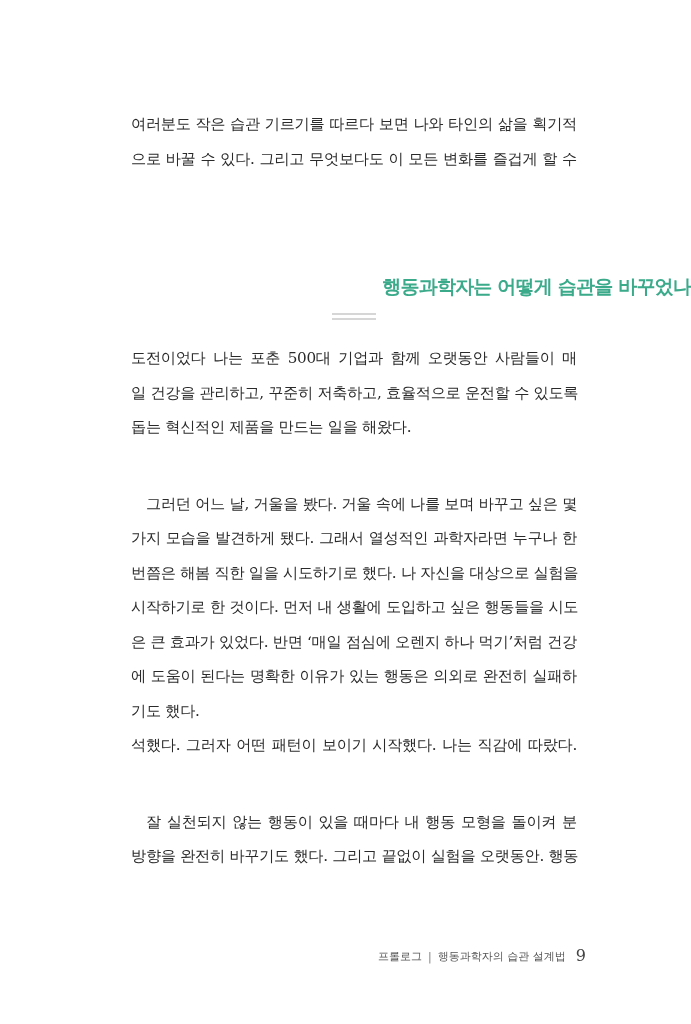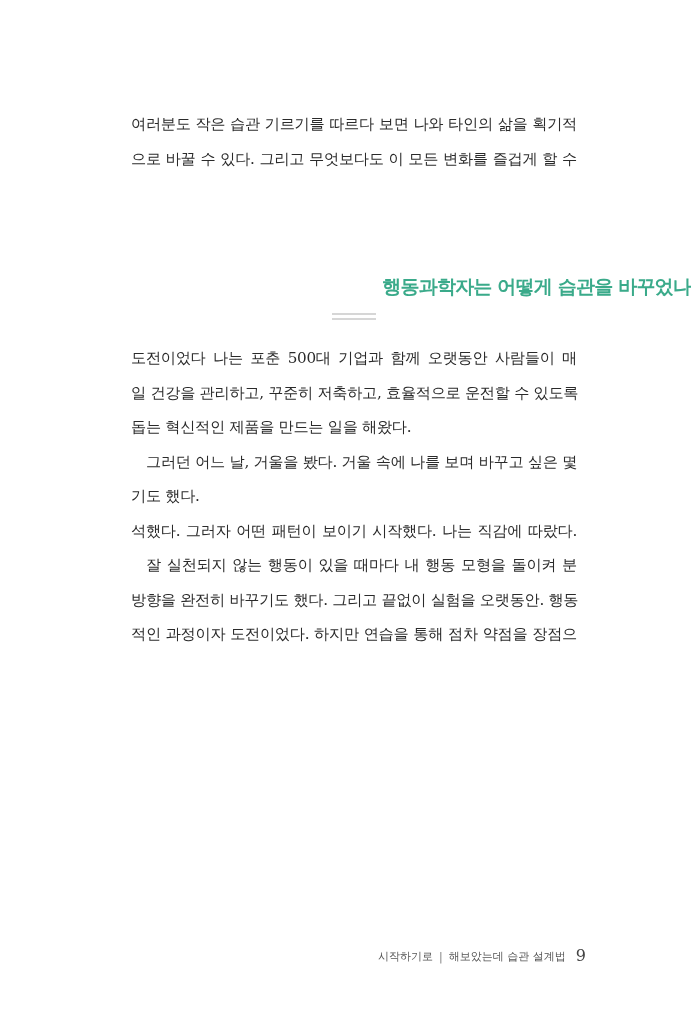--- a/index.html
+++ b/index.html
@@ -33,20 +33,21 @@
       white-space: nowrap;
       text-align: justify;
       text-align-last: justify;
       letter-spacing: -0.3px;
     }
     .line.last {
       text-align-last: left;
     }
     .line.indent {
       padding-left: 15px;
+      margin-top: 42px;
     }
     #intro {
       top: 91px;
     }
     .heading {
       position: absolute;
       top: 258px;
       left: 0;
       width: 691px;
       text-align: right;
@@ -108,27 +109,31 @@
   </div>
 
   <div class="text-block" id="body">
     <div>
       <div class="line">도전이었다 나는 포춘 500대 기업과 함께 오랫동안 사람들이 매</div>
       <div class="line">일 건강을 관리하고, 꾸준히 저축하고, 효율적으로 운전할 수 있도록</div>
       <div class="line last">돕는 혁신적인 제품을 만드는 일을 해왔다.</div>
     </div>
     <div>
       <div class="line indent">그러던 어느 날, 거울을 봤다. 거울 속에 나를 보며 바꾸고 싶은 몇</div>
+      <div class="line">가지 모습을 발견하게 됐다. 그래서 열성적인 과학자라면 누구나 한</div>
+      <div class="line">번쯤은 해봄 직한 일을 시도하기로 했다. 나 자신을 대상으로 실험을</div>
+      <div class="line">시작하기로 한 것이다. 먼저 내 생활에 도입하고 싶은 행동들을 시도</div>
+      <div class="line">은 큰 효과가 있었다. 반면 ‘매일 점심에 오렌지 하나 먹기’처럼 건강</div>
+      <div class="line">에 도움이 된다는 명확한 이유가 있는 행동은 의외로 완전히 실패하</div>
       <div class="line last">기도 했다.</div>
     </div>
     <div>
       <div class="line">석했다. 그러자 어떤 패턴이 보이기 시작했다. 나는 직감에 따랐다.</div>
       <div class="line indent">잘 실천되지 않는 행동이 있을 때마다 내 행동 모형을 돌이켜 분</div>
       <div class="line">방향을 완전히 바꾸기도 했다. 그리고 끝없이 실험을 오랫동안. 행동</div>
-      <div class="line">적인 과정이자 도전이었다. 하지만 연습을 통해 점차 약점을 장점으</div>
     </div>
   </div>
 
   <div class="footer">
-    <span>시작하기로</span><span class="sep">|</span><span>해보았는데 습관 설계법</span><span class="pageno">9</span>
+    <span>프롤로그</span><span class="sep">|</span><span>행동과학자의 습관 설계법</span><span class="pageno">9</span>
   </div>
 
 </div>
 
 </body></html>

